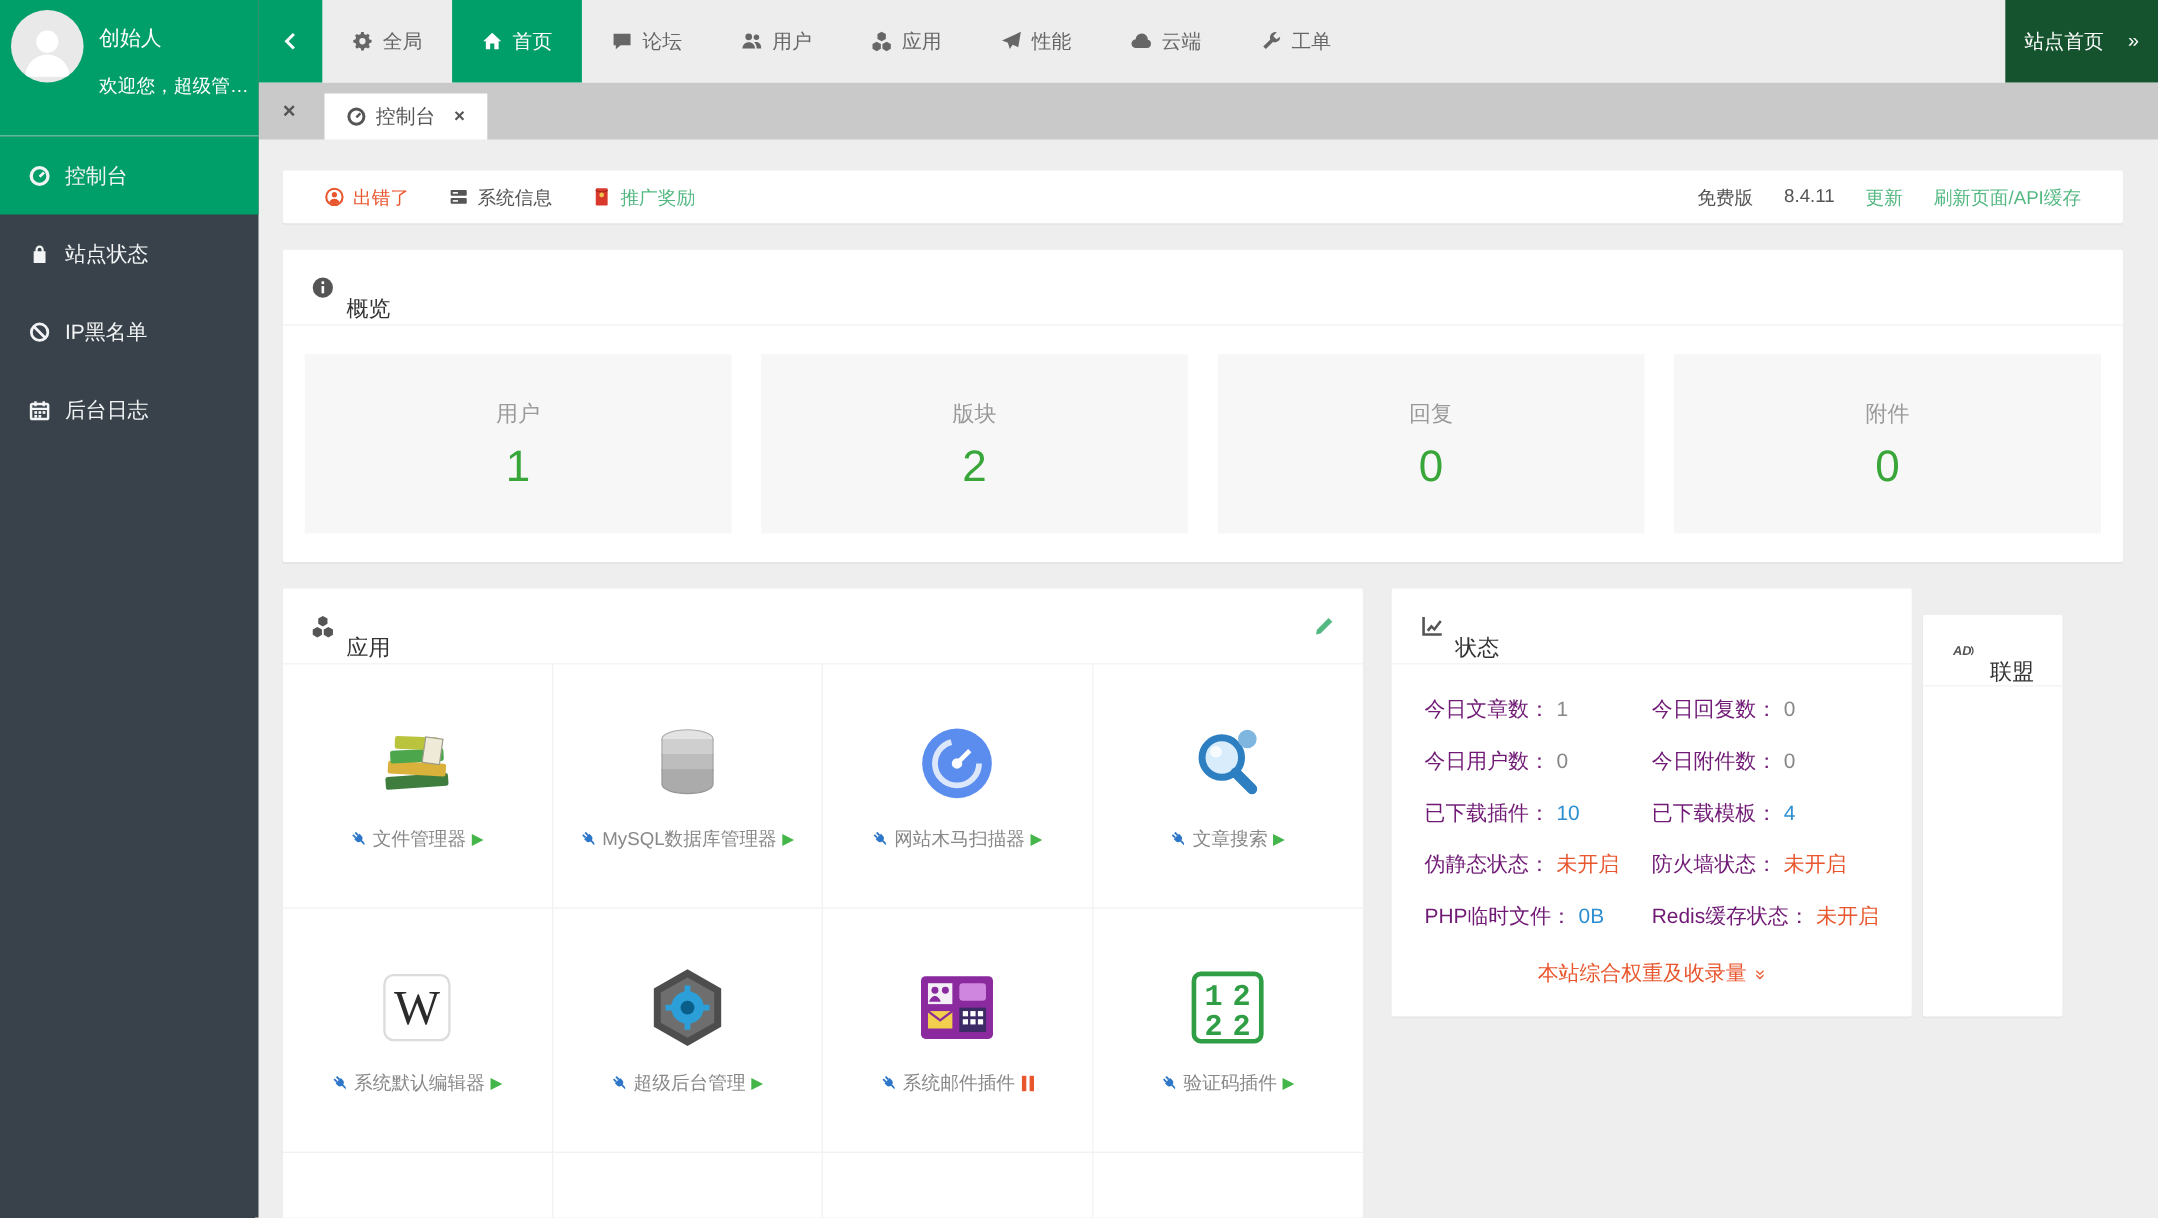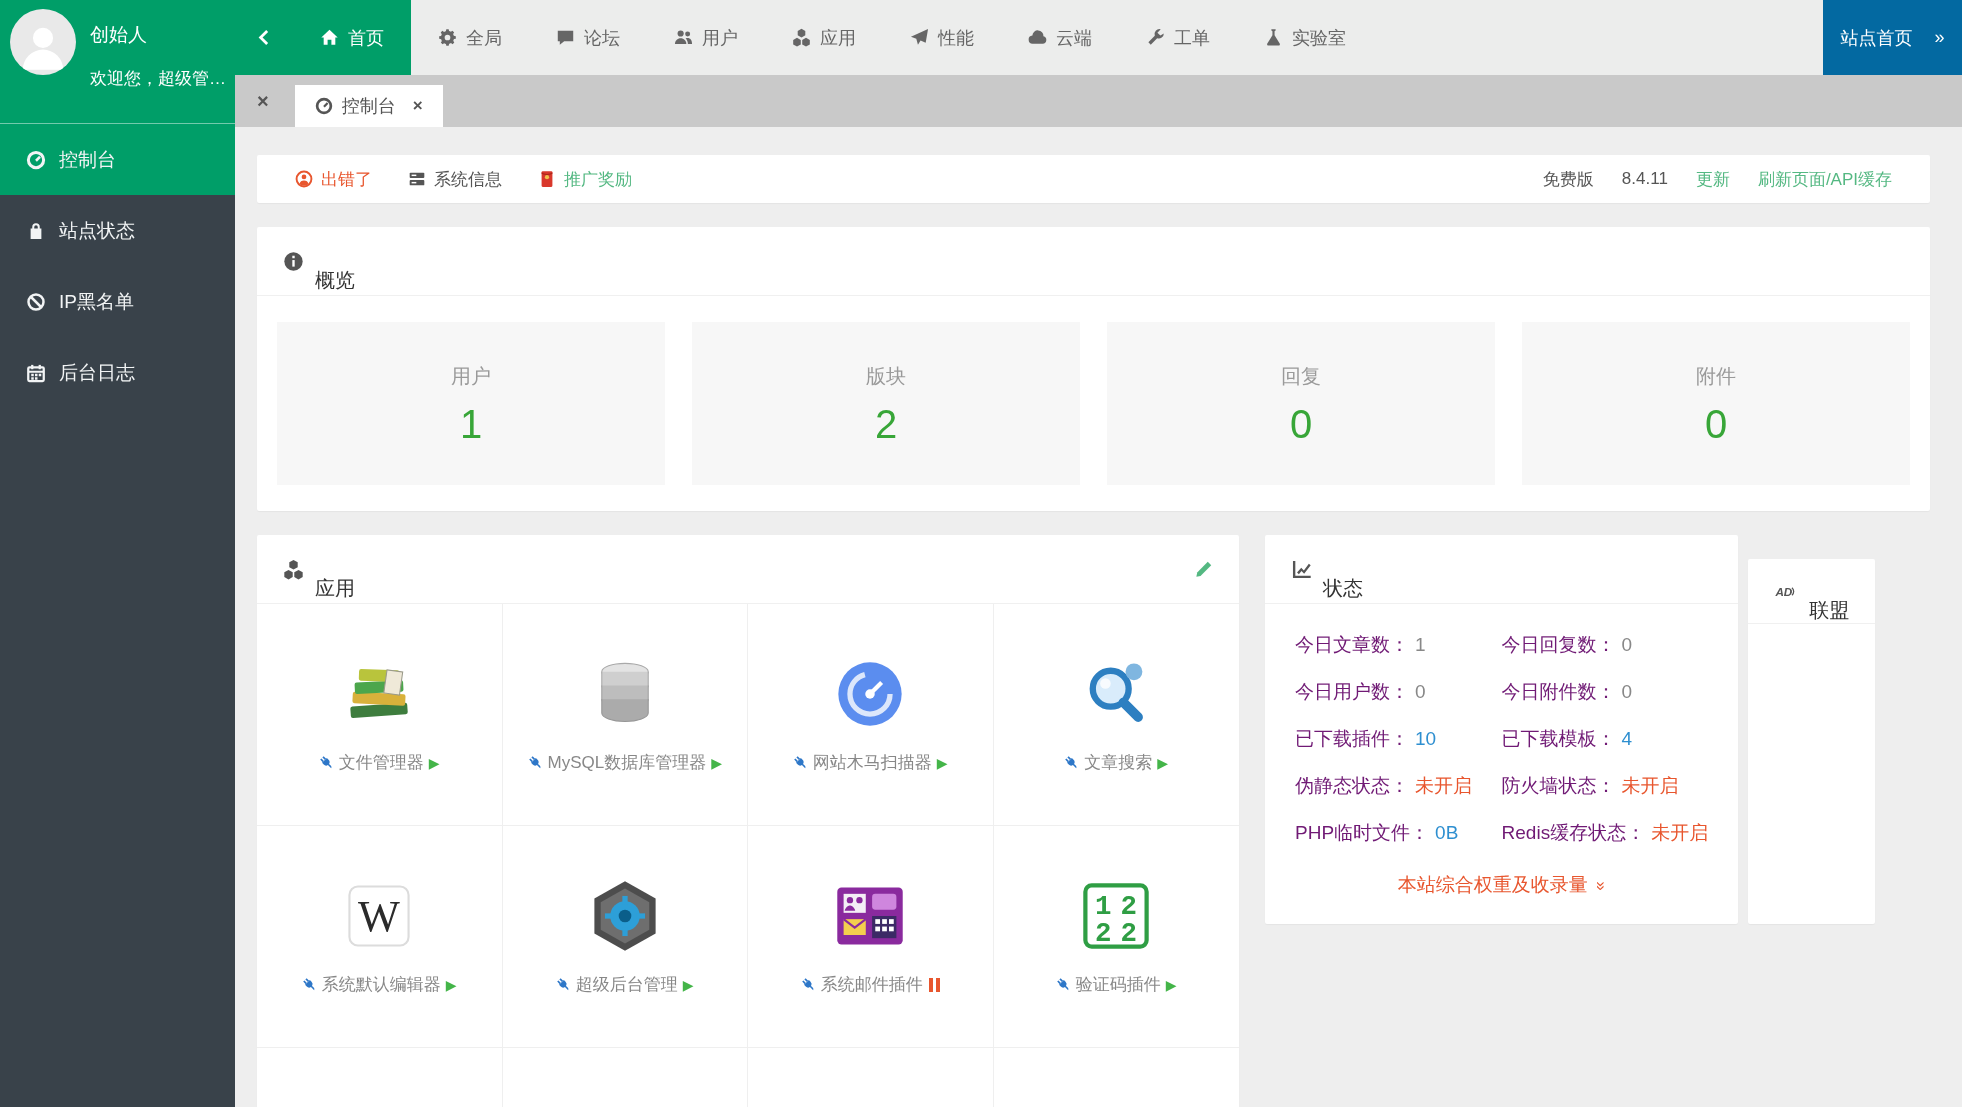--- a/index.html
+++ b/index.html
@@ -22,21 +22,21 @@
   .main{margin-left:235px;}
   .topbar{height:75px;background:#ecedec;display:flex;align-items:stretch;position:relative;}
   .tb-chevron{width:58px;display:flex;align-items:center;justify-content:center;background:#009e68;color:#fff;cursor:pointer;}
   .tb-chevron svg{width:17px;height:17px;}
   .topnav{display:flex;align-items:stretch;}
   .nav-item{display:flex;align-items:center;gap:9px;padding:0 27px;font-size:18px;color:#666;cursor:pointer;white-space:nowrap;}
   .nav-item .nicon{display:inline-flex;}
   .nav-item .nicon svg{width:19px;height:19px;}
   .nav-item.active{background:#009e68;color:#fff;}
   .tb-spacer{flex:1;}
-  .site-home{width:139px;background:#0369a1;color:#fff;display:flex;align-items:center;justify-content:center;
+  .site-home{width:139px;background:#14532d;color:#fff;display:flex;align-items:center;justify-content:center;
     font-size:18px;gap:22px;cursor:pointer;text-decoration:none;}
   
   .tabstrip{height:52px;background:#c9c9c9;display:flex;align-items:flex-end;padding-left:12px;}
   .tab-close-all{align-self:center;font-size:20px;font-weight:bold;color:#555;padding:0 10px;cursor:pointer;}
   .tab{margin-left:16px;height:42px;background:#fff;display:flex;align-items:center;padding:0 20px;gap:9px;
     font-size:18px;color:#555;cursor:pointer;}
   .tab .ticon svg{width:18px;height:18px;}
   .tab .tx{font-weight:bold;font-size:17px;margin-left:8px;color:#555;cursor:pointer;}
   
   .content{height:980px;background:#eeeeee;padding:28px 32px 0 22px;overflow:hidden;box-sizing:border-box;}
@@ -151,35 +151,35 @@
   </aside>
 
   <div class="main">
     <header class="topbar">
       <div class="tb-chevron">
         <svg viewBox="0 0 16 16">
             <path d="M10.5 1.8L4.3 8l6.2 6.2" fill="none" stroke="currentColor" stroke-width="2.6"></path>
           </svg>
       </div>
       <nav class="topnav">
+          <div class="nav-item">
+            <span class="nicon">
+              <svg viewBox="0 0 16 16" fill="currentColor" aria-hidden="true">
+                <path fill-rule="evenodd" d="M7 1h2l.3 1.6c.5.1 1 .3 1.5.6l1.4-.9 1.4 1.4-.9 1.4c.3.5.5 1 .6 1.5L15 7v2l-1.6.3c-.1.5-.3 1-.6 1.5l.9 1.4-1.4 1.4-1.4-.9c-.5.3-1 .5-1.5.6L9 15H7l-.3-1.6c-.5-.1-1-.3-1.5-.6l-1.4.9-1.4-1.4.9-1.4c-.3-.5-.5-1-.6-1.5L1 9V7l1.6-.3c.1-.5.3-1 .6-1.5l-.9-1.4 1.4-1.4 1.4.9c.5-.3 1-.5 1.5-.6zM8 5.6A2.4 2.4 0 108 10.4 2.4 2.4 0 008 5.6z"></path>
+              </svg>
+            </span>
+            <span>全局</span>
+          </div>
           <div class="nav-item active">
             <span class="nicon">
               <svg viewBox="0 0 16 16" fill="currentColor" aria-hidden="true">
                 <path d="M8 1.4L14.9 8h-2v6.2H9.6V9.8H6.4v4.4H3.1V8h-2z"></path>
               </svg>
             </span>
             <span>首页</span>
-          </div>
-          <div class="nav-item">
-            <span class="nicon">
-              <svg viewBox="0 0 16 16" fill="currentColor" aria-hidden="true">
-                <path fill-rule="evenodd" d="M7 1h2l.3 1.6c.5.1 1 .3 1.5.6l1.4-.9 1.4 1.4-.9 1.4c.3.5.5 1 .6 1.5L15 7v2l-1.6.3c-.1.5-.3 1-.6 1.5l.9 1.4-1.4 1.4-1.4-.9c-.5.3-1 .5-1.5.6L9 15H7l-.3-1.6c-.5-.1-1-.3-1.5-.6l-1.4.9-1.4-1.4.9-1.4c-.3-.5-.5-1-.6-1.5L1 9V7l1.6-.3c.1-.5.3-1 .6-1.5l-.9-1.4 1.4-1.4 1.4.9c.5-.3 1-.5 1.5-.6zM8 5.6A2.4 2.4 0 108 10.4 2.4 2.4 0 008 5.6z"></path>
-              </svg>
-            </span>
-            <span>全局</span>
           </div>
           <div class="nav-item">
             <span class="nicon">
               <svg viewBox="0 0 16 16" fill="currentColor" aria-hidden="true">
                 <path d="M1.5 2.3h13v8.8H6.9l-3.7 3v-3H1.5z"></path>
               </svg>
             </span>
             <span>论坛</span>
           </div>
           <div class="nav-item">
@@ -219,28 +219,20 @@
             </span>
             <span>云端</span>
           </div>
           <div class="nav-item">
             <span class="nicon">
               <svg viewBox="0 0 16 16" fill="currentColor" aria-hidden="true">
                 <path d="M15 4.6a4.2 4.2 0 01-5.6 4L4 14l-2-2 5.4-5.4a4.2 4.2 0 015-5.5L9.6 3.9l2.5 2.5z"></path>
               </svg>
             </span>
             <span>工单</span>
-          </div>
-          <div class="nav-item">
-            <span class="nicon">
-              <svg viewBox="0 0 16 16" fill="currentColor" aria-hidden="true">
-                <path d="M6.2 1h3.6v1.2l-.9.6v3.4l4.3 6.9a1.1 1.1 0 01-.9 1.7H3.7a1.1 1.1 0 01-.9-1.7l4.3-6.9V2.8l-.9-.6z"></path>
-              </svg>
-            </span>
-            <span>实验室</span>
           </div>
         </nav>
       <div class="tb-spacer"></div>
       <a class="site-home">
         <span>站点首页</span>
         <span>»</span>
       </a>
     </header>
 
     <div class="tabstrip">

